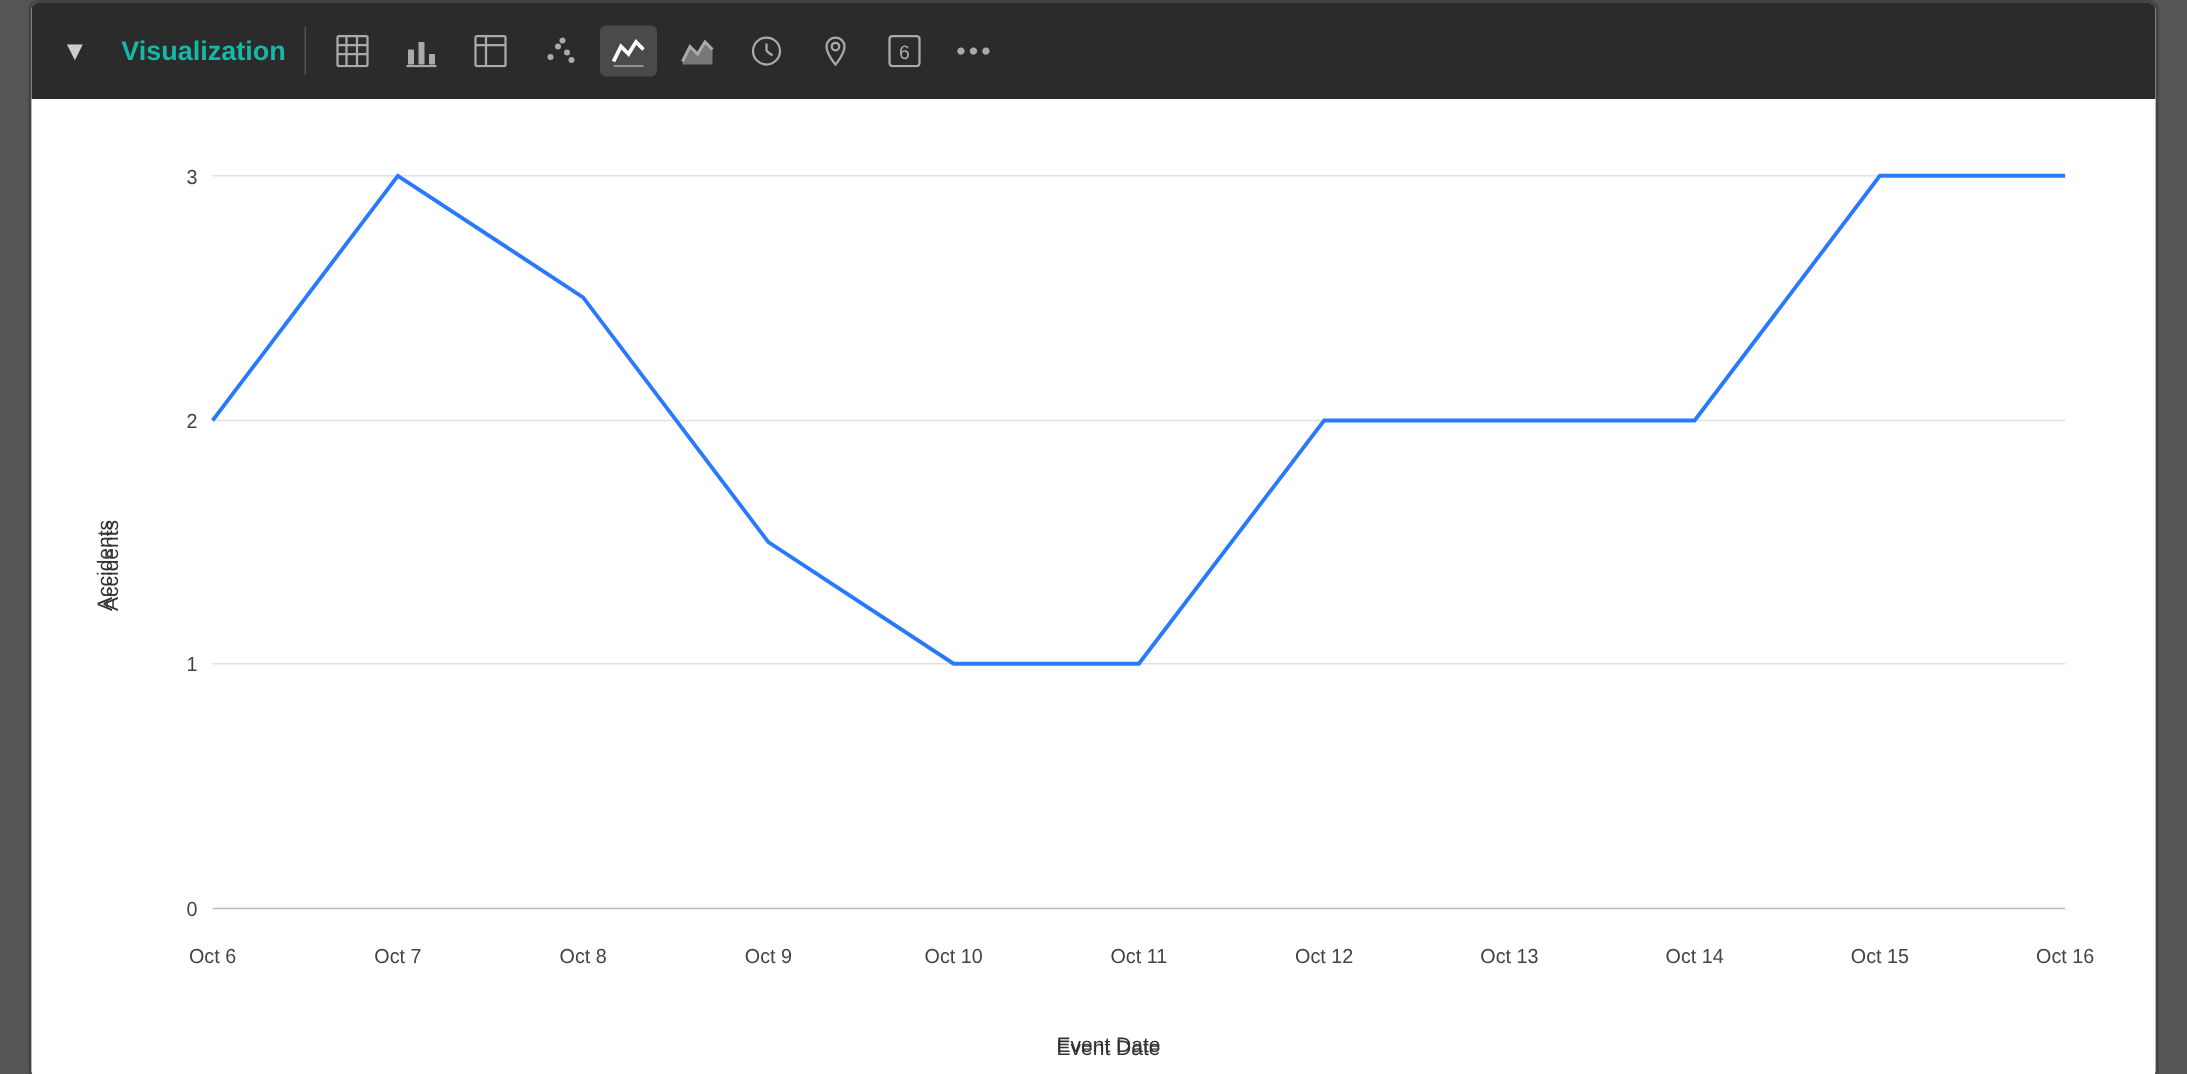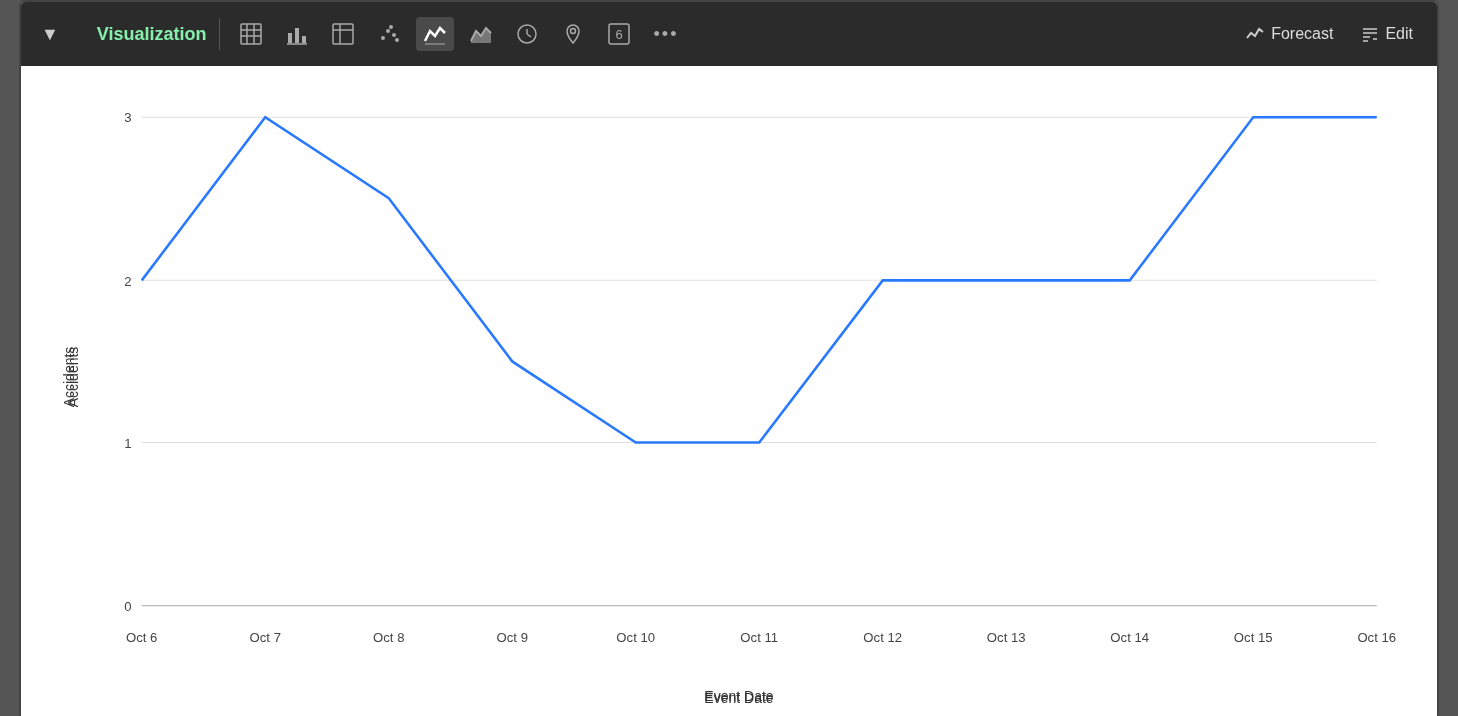--- a/index.html
+++ b/index.html
@@ -26,24 +26,24 @@
       height: 64px;
       gap: 4px;
     }
     .toolbar-left {
       display: flex;
       align-items: center;
       gap: 8px;
       flex: 1;
     }
     .toolbar-title {
-      color: #86efac;
+      color: #14b8a6;
       font-size: 18px;
       font-weight: bold;
-      margin-left: 22px;
+      margin-left: 6px;
     }
     .toolbar-icon-btn {
       background: none;
       border: none;
       color: #ccc;
       cursor: pointer;
       padding: 6px 8px;
       border-radius: 4px;
       display: flex;
       align-items: center;
@@ -225,39 +225,20 @@
           <rect x="1" y="1" width="20" height="20" rx="2" stroke="#aaa" stroke-width="1.5" fill="none"></rect>
           <text x="11" y="16" text-anchor="middle" font-size="13" fill="#aaa" font-family="Arial">6</text>
         </svg>
       </button>
 
       <button class="toolbar-icon-btn" title="More">
         <span style="color:#aaa; font-size:18px; letter-spacing:2px;">•••</span>
       </button>
     </div>
 
-    <div class="toolbar-right">
-      <button class="forecast-btn">
-        <svg width="20" height="20" viewBox="0 0 20 20" fill="none">
-          <polyline points="2,14 6,9 10,12 14,5 18,8" stroke="#ccc" stroke-width="2" fill="none"></polyline>
-          <line x1="14" y1="5" x2="18" y2="8" stroke="#ccc" stroke-width="2" stroke-dasharray="3,2"></line>
-        </svg>
-        <span>Forecast</span>
-      </button>
-      <button class="edit-btn">
-        <svg width="18" height="18" viewBox="0 0 18 18" fill="none">
-          <line x1="2" y1="16" x2="7" y2="16" stroke="#ccc" stroke-width="1.5"></line>
-          <line x1="2" y1="12" x2="9" y2="12" stroke="#ccc" stroke-width="1.5"></line>
-          <line x1="2" y1="8" x2="16" y2="8" stroke="#ccc" stroke-width="1.5"></line>
-          <line x1="2" y1="4" x2="16" y2="4" stroke="#ccc" stroke-width="1.5"></line>
-          <line x1="12" y1="14" x2="16" y2="14" stroke="#ccc" stroke-width="1.5"></line>
-        </svg>
-        <span>Edit</span>
-      </button>
-    </div>
   </div>
 
   <div class="chart-area">
     <div class="chart-container">
       
       <div class="y-axis-label" style="position:absolute; left:-42px; top:50%; transform: translateY(-50%) rotate(-90deg); white-space:nowrap; font-size:14px; color:#333;">Accidents</div>
 
       
       <div style="position:absolute; bottom:-38px; left:50%; transform:translateX(-50%); font-size:14px; color:#333;">Event Date</div>
 

